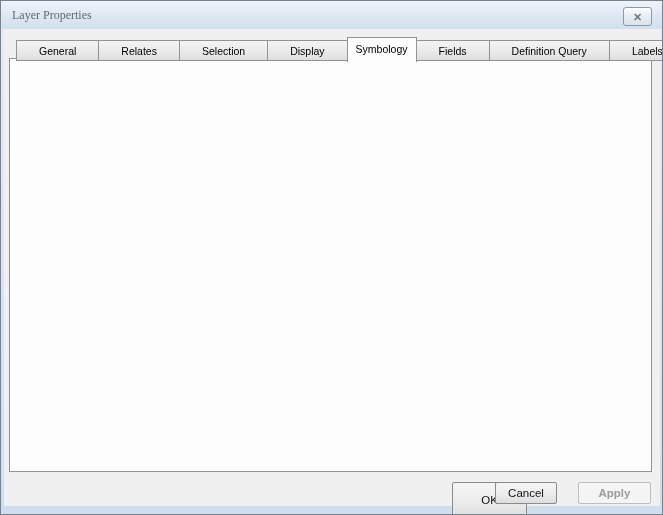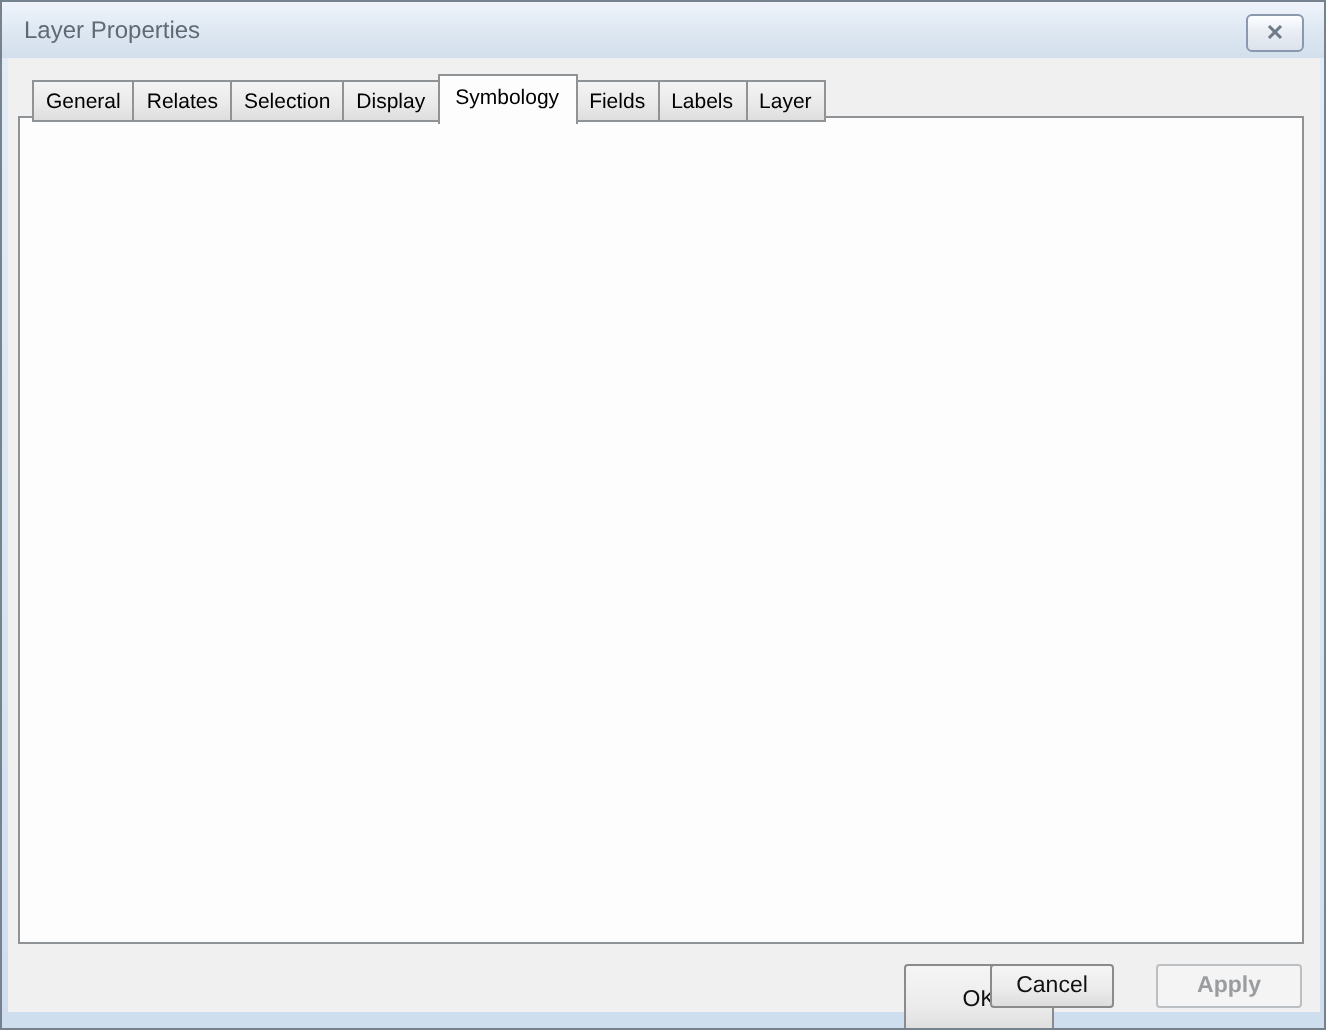--- a/index.html
+++ b/index.html
@@ -7,31 +7,31 @@
   .dialog {
     position:relative; width:663px; height:515px;
     background:linear-gradient(#e4edf6,#cfdeee);
     border:1px solid #76838f;
     font-family:"Liberation Sans", sans-serif;
     overflow:hidden;
     color:#000;
   }
   .titlebar { position:absolute; left:0; top:0; width:661px; height:28px;
     background:linear-gradient(#eff4fb,#dde7f2 55%,#d2dfec); }
-  .title { position:absolute; left:11px; top:7px; font-size:12px; color:#5f6a76; }
+  .title { position:absolute; left:11px; top:7px; font-size:12px; color:#5f6a76;font-family:Liberation Serif, serif; }
   .closebtn { position:absolute; left:622px; top:6px; width:29px; height:19px;
     background:linear-gradient(#fdfeff,#e9eef4 45%,#dce3ec);
     border:1px solid #8a99ad; border-radius:3px;
     color:#6e7a87; font-size:11px; font-weight:bold; text-align:center; line-height:16px; padding:0;
     font-family:"Liberation Sans", sans-serif; }
   .body { position:absolute; left:3px; top:28px; width:656px; height:477px; background:#f0f0f0; }
 
   .tabstrip { position:absolute; left:15px; top:36px; display:flex; align-items:flex-end; z-index:3;
     font-size:10.5px; white-space:nowrap; }
-  .tab { height:21px; line-height:20px; padding:0 6px;
+  .tab { height:21px; line-height:20px; padding:0 22px;
     background:linear-gradient(#f4f4f4,#e9e9e9 60%,#dedede);
     border:1px solid #8f9396; margin-left:-1px; cursor:default; }
   .tab:first-child { margin-left:0; }
   .tab.active { height:25px; line-height:22px; margin-bottom:-1px; background:#fdfdfd;
     border-bottom:none; position:relative; z-index:4; padding:0 8px; }
 
   .page { position:absolute; left:8px; top:57px; width:643px; height:414px;
     background:#fdfdfd; border:1px solid #8f9396; z-index:1; }
 
   .show-label { position:absolute; left:11px; top:58px; font-size:11px; }
@@ -99,20 +99,21 @@
 
   <div class="page"></div>
 
   <div class="tabstrip">
     <div class="tab">General</div>
     <div class="tab">Relates</div>
     <div class="tab">Selection</div>
     <div class="tab">Display</div>
     <div class="tab active">Symbology</div>
     <div class="tab">Fields</div>
+    <div class="tab">Definition Query</div>
     <div class="tab">Labels</div>
     <div class="tab">Layer</div>
   </div>
 
   <div class="show-label">Show:</div>
 
   <div class="treebox">
     <div class="tree-row bold">Features</div>
     <div class="tree-row child">
       <span class="connector"></span>

